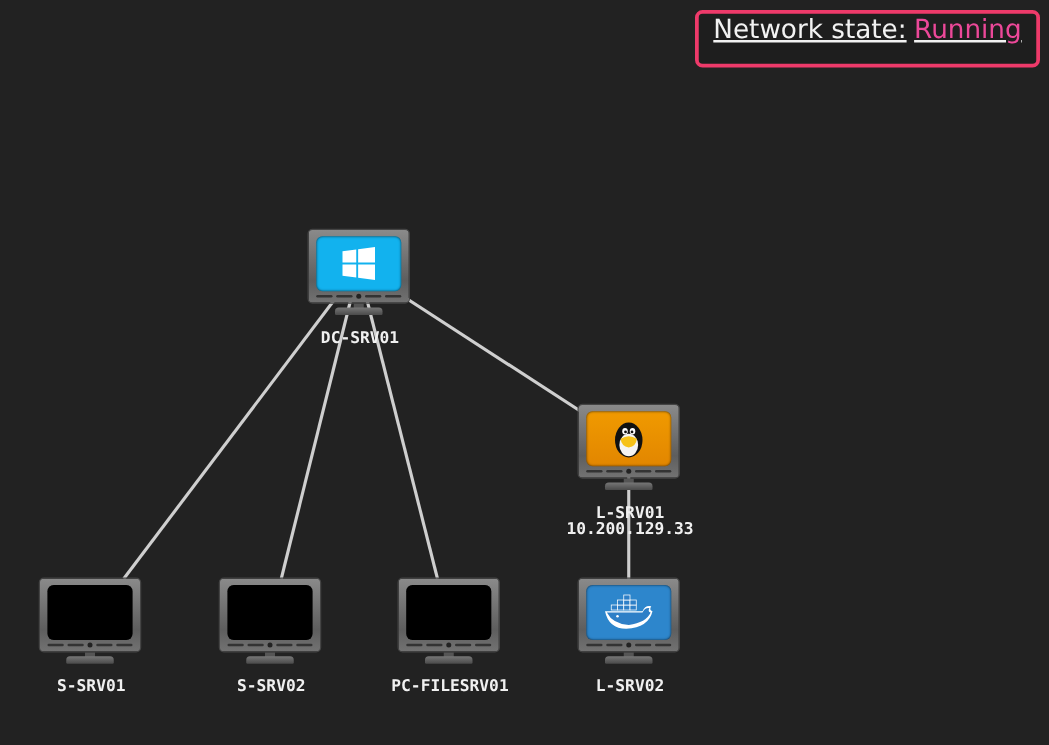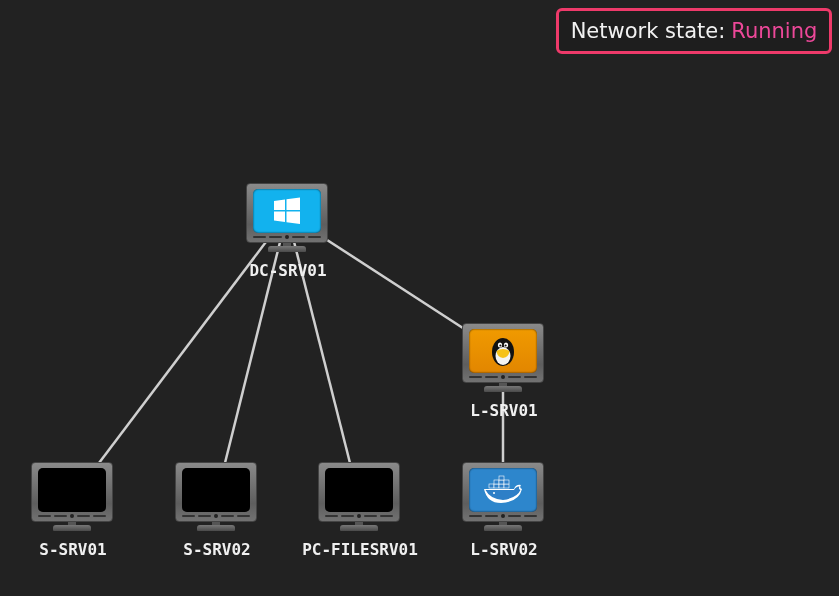--- a/index.html
+++ b/index.html
@@ -8,23 +8,23 @@
     background: #222222;
     position: relative;
     font-family: "DejaVu Sans Mono", "Liberation Mono", monospace;
   }
   #links { position: absolute; left: 0; top: 0; width: 839px; height: 596px; }
   .status-box {
     position: absolute; left: 556px; top: 8px;
     width: 276px; height: 46px; box-sizing: border-box;
     border: 3px solid #ee3a6a; border-radius: 6px;
     background: #1e1e1e;
-    display: flex; align-items: center; justify-content: center;
+    display: flex; align-items: flex-start; justify-content: center;
     font-family: "DejaVu Sans", "Liberation Sans", sans-serif;
-    font-size: 21px; color: #f2f2f2; white-space: nowrap;
+    font-size: 21px; color: #f2f2f2; white-space: nowrap; text-decoration: underline;
   }
   .status-box .value { color: #ec4899; margin-left: 6px; }
 
   .node { position: absolute; width: 84px; }
   .monitor {
     position: absolute; left: 0; top: 0; width: 82px; height: 60px;
     box-sizing: border-box; border-radius: 4px;
     background: linear-gradient(#8a8a8a, #5e5e5e 70%, #727272);
     border: 1px solid #444;
   }
@@ -42,21 +42,21 @@
   .bezel-row .dot { width: 4px; height: 4px; background: #222; border-radius: 50%; }
   .neck {
     position: absolute; left: 37px; top: 60px; width: 8px; height: 4px; background: #555;
   }
   .base {
     position: absolute; left: 22px; top: 63px; width: 38px; height: 6px;
     background: linear-gradient(#777, #4a4a4a); border-radius: 3px 3px 1px 1px;
   }
   .label {
     position: absolute; top: 81px; left: -58px; width: 200px;
-    text-align: center; color: #f0f0f0; font-size: 16px; line-height: 13px;
+    text-align: center; color: #f0f0f0; font-size: 13px; line-height: 13px;
     font-weight: bold;
   }
   .screen.windows { background: #12b2ee; }
   .screen.linux { background: linear-gradient(#f09a00, #e28600); }
   .screen.docker { background: #2d86cc; }
   .screen.blank { background: #000; }
 </style>
 </head>
 <body>
 
@@ -116,20 +116,21 @@
         <span class="dash"></span>
         <span class="dot"></span>
         <span class="dash"></span>
         <span class="dash"></span>
       </div>
   </div>
   <div class="neck"></div>
     <div class="base"></div>
   <div class="label">
     <div>L-SRV01</div>
+    <div>10.200.129.33</div>
   </div>
 </div>
 
 <div class="node" style="left:31px; top:462px;">
   <div class="monitor">
     <div class="screen blank"></div>
     <div class="bezel-row">
         <span class="dash"></span>
         <span class="dash"></span>
         <span class="dot"></span>

